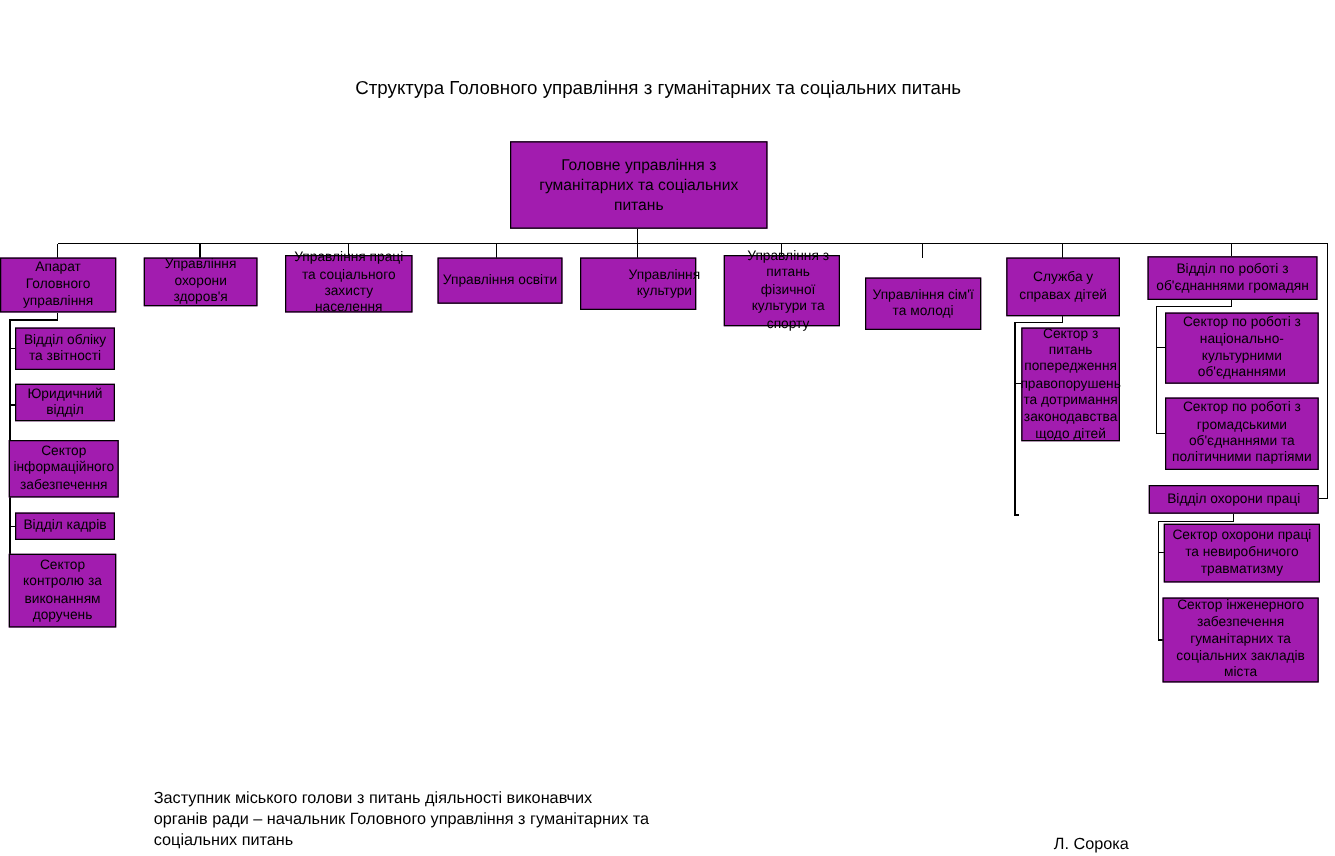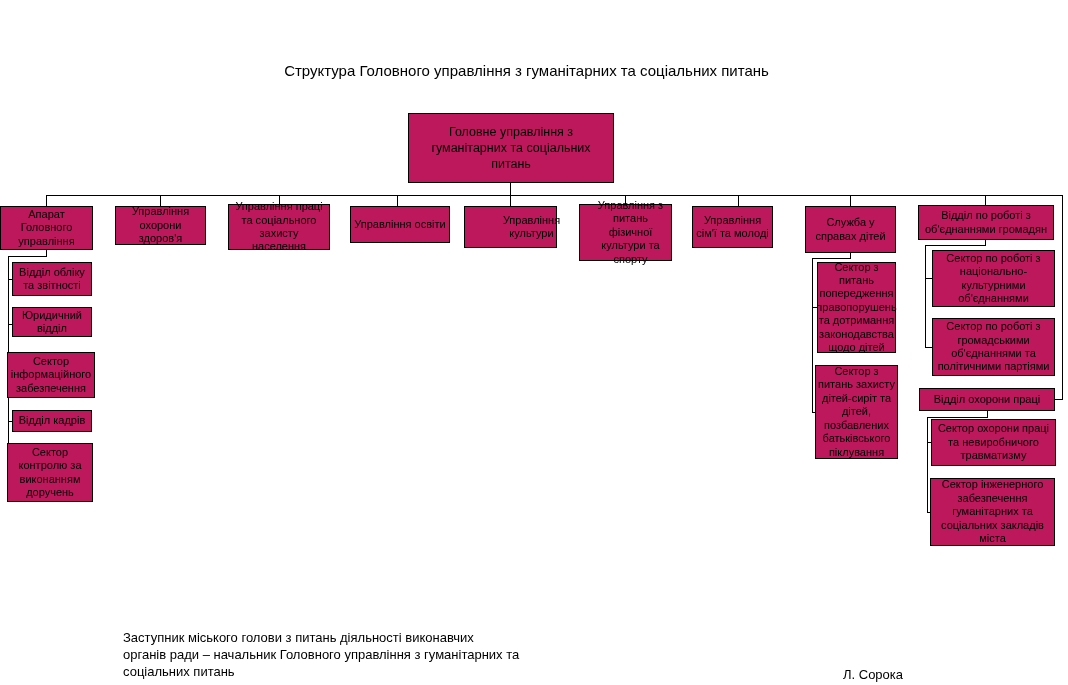--- a/index.html
+++ b/index.html
@@ -1,21 +1,21 @@
 <!DOCTYPE html>
 <html><head>
 <meta charset="utf-8">
 <style>
   html, body { margin:0; padding:0; background:#ffffff; }
   body { font-family:"Liberation Sans", sans-serif; color:#000; }
   #canvas { position:relative; width:1068px; height:685px; background:#fff; overflow:hidden; }
 
   .node {
     position:absolute; box-sizing:border-box;
-    border:1px solid #000; background:#be185d;
+    border:1px solid #000; background:#a21caf;
     display:flex; align-items:center; justify-content:center;
     text-align:center; font-size:11px; line-height:1.22;
     padding:1px 2px; z-index:2;
   }
   .node-root { font-size:12.5px; line-height:1.3; }
 
   .page-title {
     position:absolute; top:62px; left:0; width:1053px;
     text-align:center; font-size:15px; z-index:2;
   }
@@ -69,32 +69,31 @@
   <div class="page-title">Структура Головного управління з гуманітарних та соціальних питань</div>
 
   <div class="node node-root" style="left:408px; top:113px; width:206px; height:70px;">Головне управління з гуманітарних та соціальних питань</div>
 
   <div class="node" style="left:0px;   top:206px; width:93px;  height:44px;">Апарат Головного управління</div>
   <div class="node" style="left:115px; top:206px; width:91px;  height:39px;">Управління охорони здоров'я</div>
   <div class="node" style="left:228px; top:204px; width:102px; height:46px;">Управління праці та соціального захисту населення</div>
   <div class="node" style="left:350px; top:206px; width:100px;  height:37px;">Управління освіти</div>
   <div class="node" style="left:464px; top:206px; width:93px;  height:42px;padding-left:44px;">Управління культури</div>
   <div class="node" style="left:579px; top:204px; width:93px;  height:57px;padding-left:12px;">Управління з питань фізичної культури та спорту</div>
-  <div class="node" style="left:692px; top:206px; width:81px;  height:42px;">Управління сім'ї та молоді</div>
+  <div class="node" style="left:692px; top:222px; width:93px;  height:42px;">Управління сім'ї та молоді</div>
   <div class="node" style="left:805px; top:206px; width:91px;  height:47px;">Служба у справах дітей</div>
   <div class="node" style="left:918px; top:205px; width:136px; height:35px;">Відділ по роботі з об'єднаннями громадян</div>
 
   <div class="node" style="left:12px; top:262px; width:80px; height:34px;">Відділ обліку та звітності</div>
   <div class="node" style="left:12px; top:307px; width:80px; height:30px;">Юридичний відділ</div>
   <div class="node" style="left:7px;  top:352px; width:88px; height:46px;">Сектор інформаційного забезпечення</div>
   <div class="node" style="left:12px; top:410px; width:80px; height:22px;">Відділ кадрів</div>
   <div class="node" style="left:7px;  top:443px; width:86px; height:59px;">Сектор контролю за виконанням доручень</div>
 
   <div class="node" style="left:817px; top:262px; width:79px; height:91px;">Сектор з питань попередження правопорушень та дотримання законодавства щодо дітей</div>
-  <div class="node" style="left:815px; top:365px; width:83px; height:94px;">Сектор з питань захисту дітей-сиріт та дітей, позбавлених батьківського піклування</div>
 
   <div class="node" style="left:932px; top:250px; width:123px; height:57px;">Сектор по роботі з національно-культурними об'єднаннями</div>
   <div class="node" style="left:932px; top:318px; width:123px; height:58px;">Сектор по роботі з громадськими об'єднаннями та політичними партіями</div>
 
   <div class="node" style="left:919px; top:388px; width:136px; height:23px;">Відділ охорони праці</div>
   <div class="node" style="left:931px; top:419px; width:125px; height:47px;">Сектор охорони праці та невиробничого травматизму</div>
   <div class="node" style="left:930px; top:478px; width:125px; height:68px;">Сектор інженерного забезпечення гуманітарних та соціальних закладів міста</div>
 
   <div class="footer-title">Заступник міського голови з питань діяльності виконавчих органів ради – начальник Головного управління з гуманітарних та соціальних питань</div>
   <div class="signature">Л. Сорока</div>

